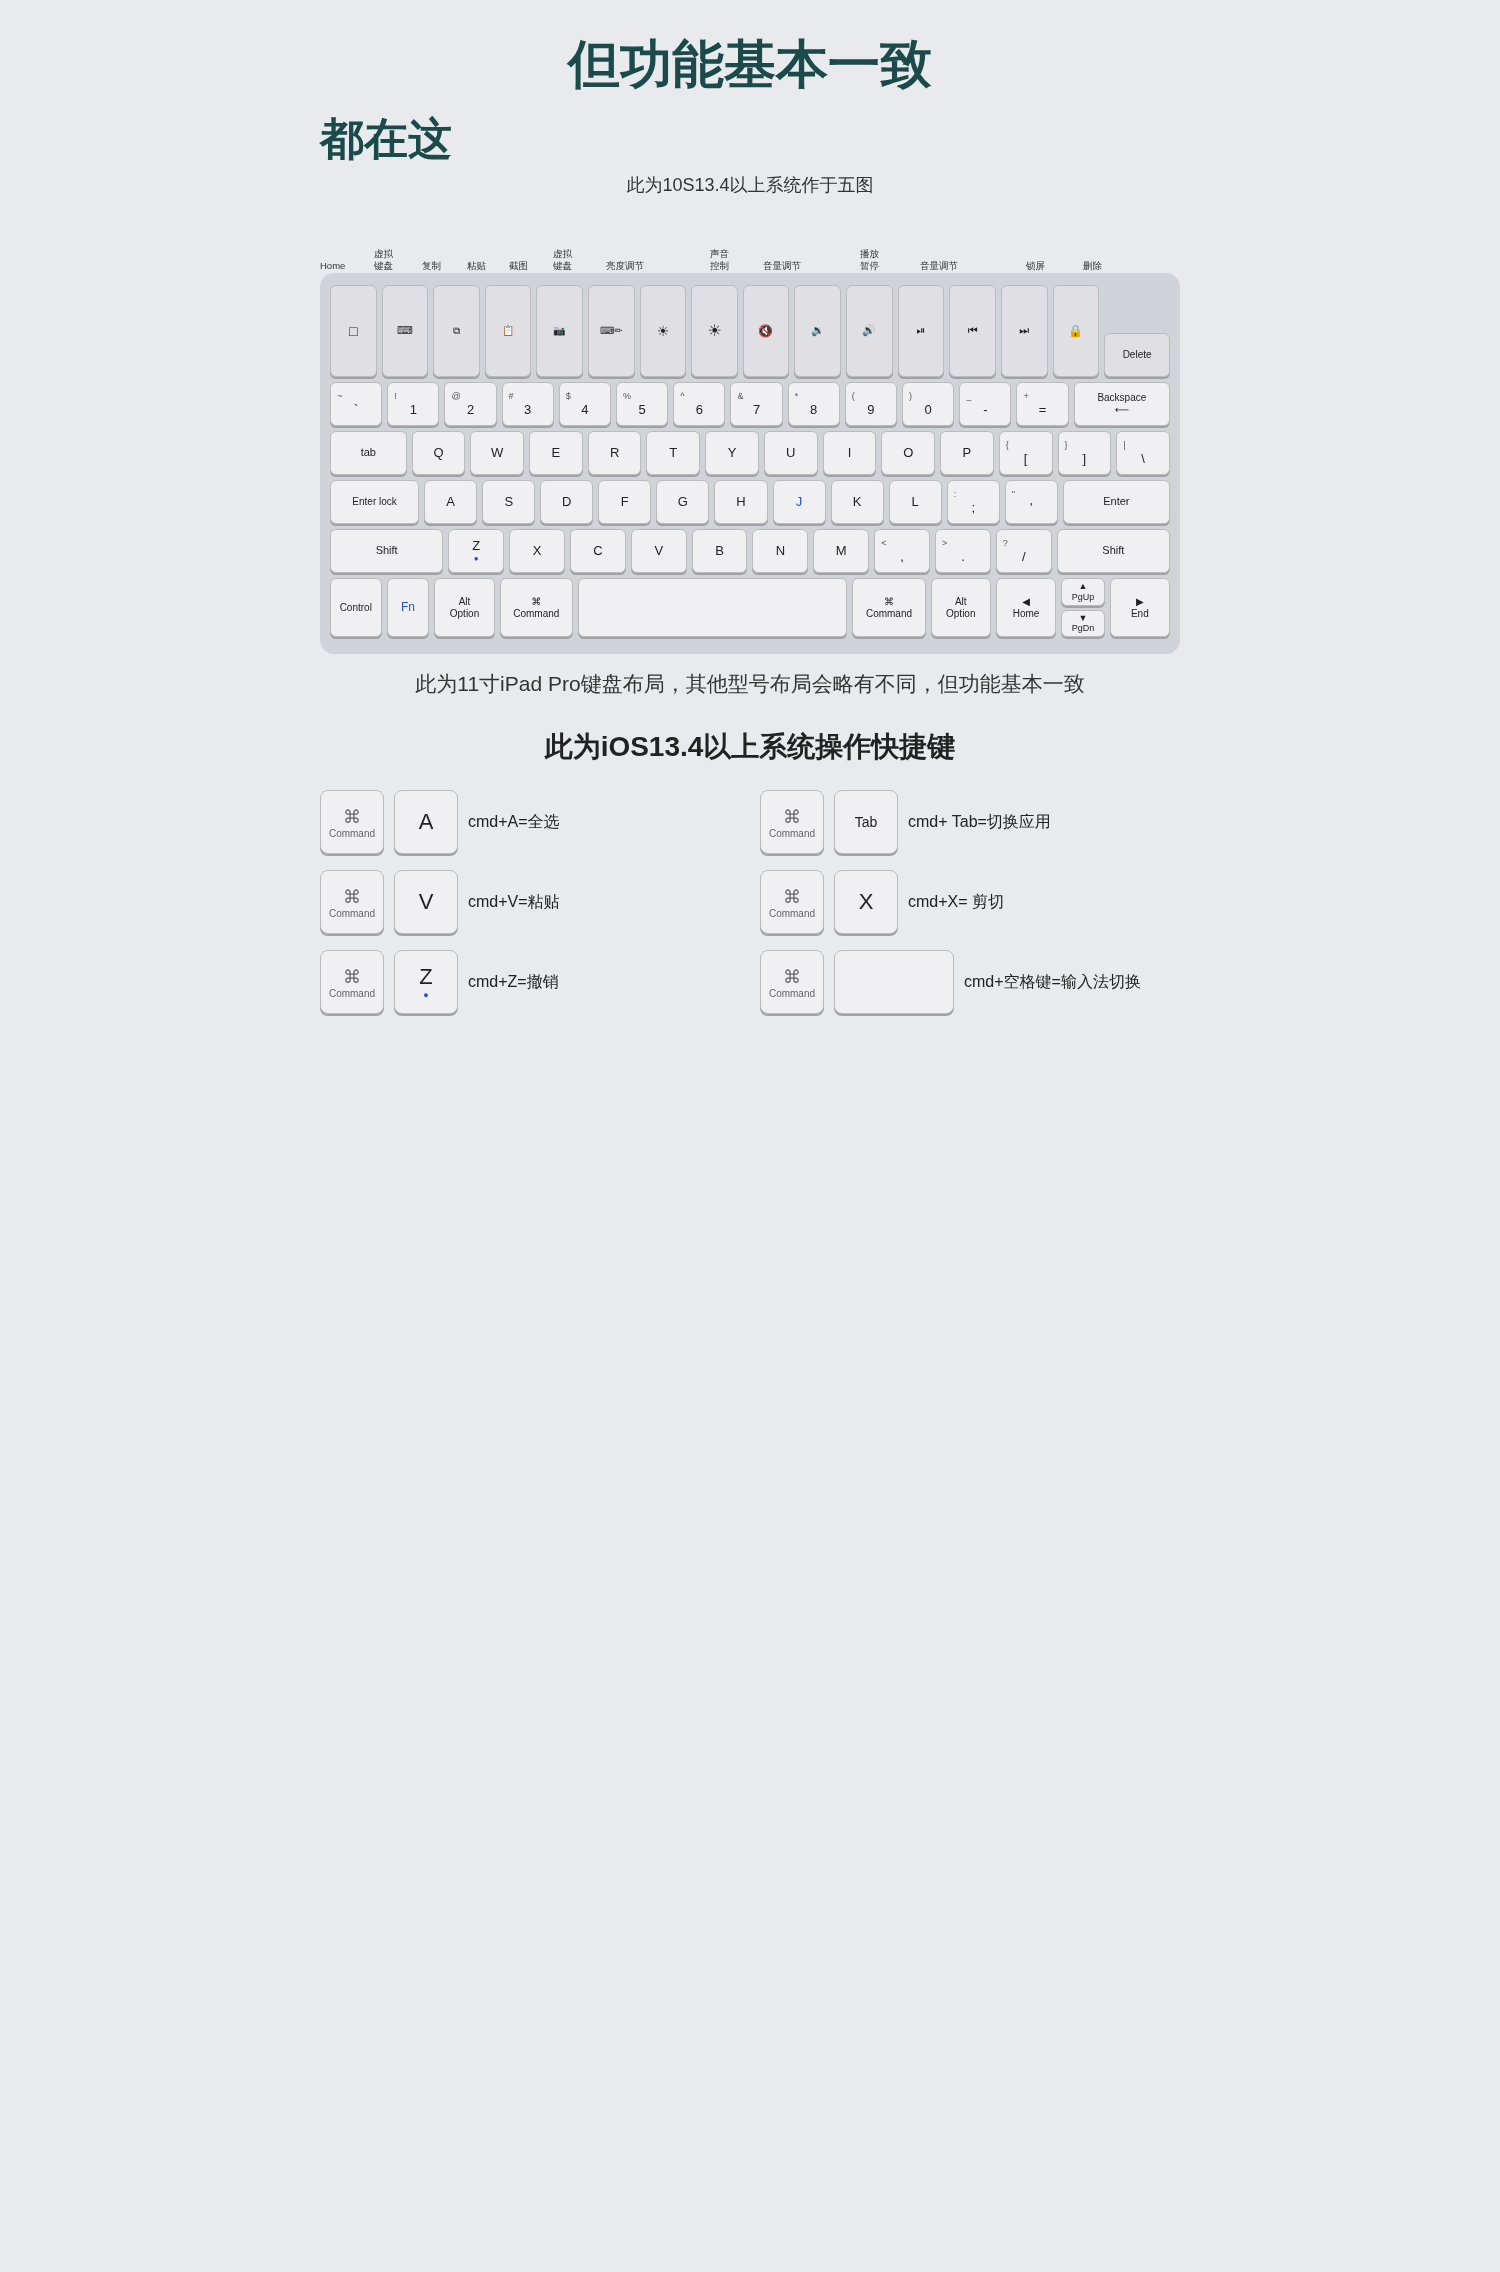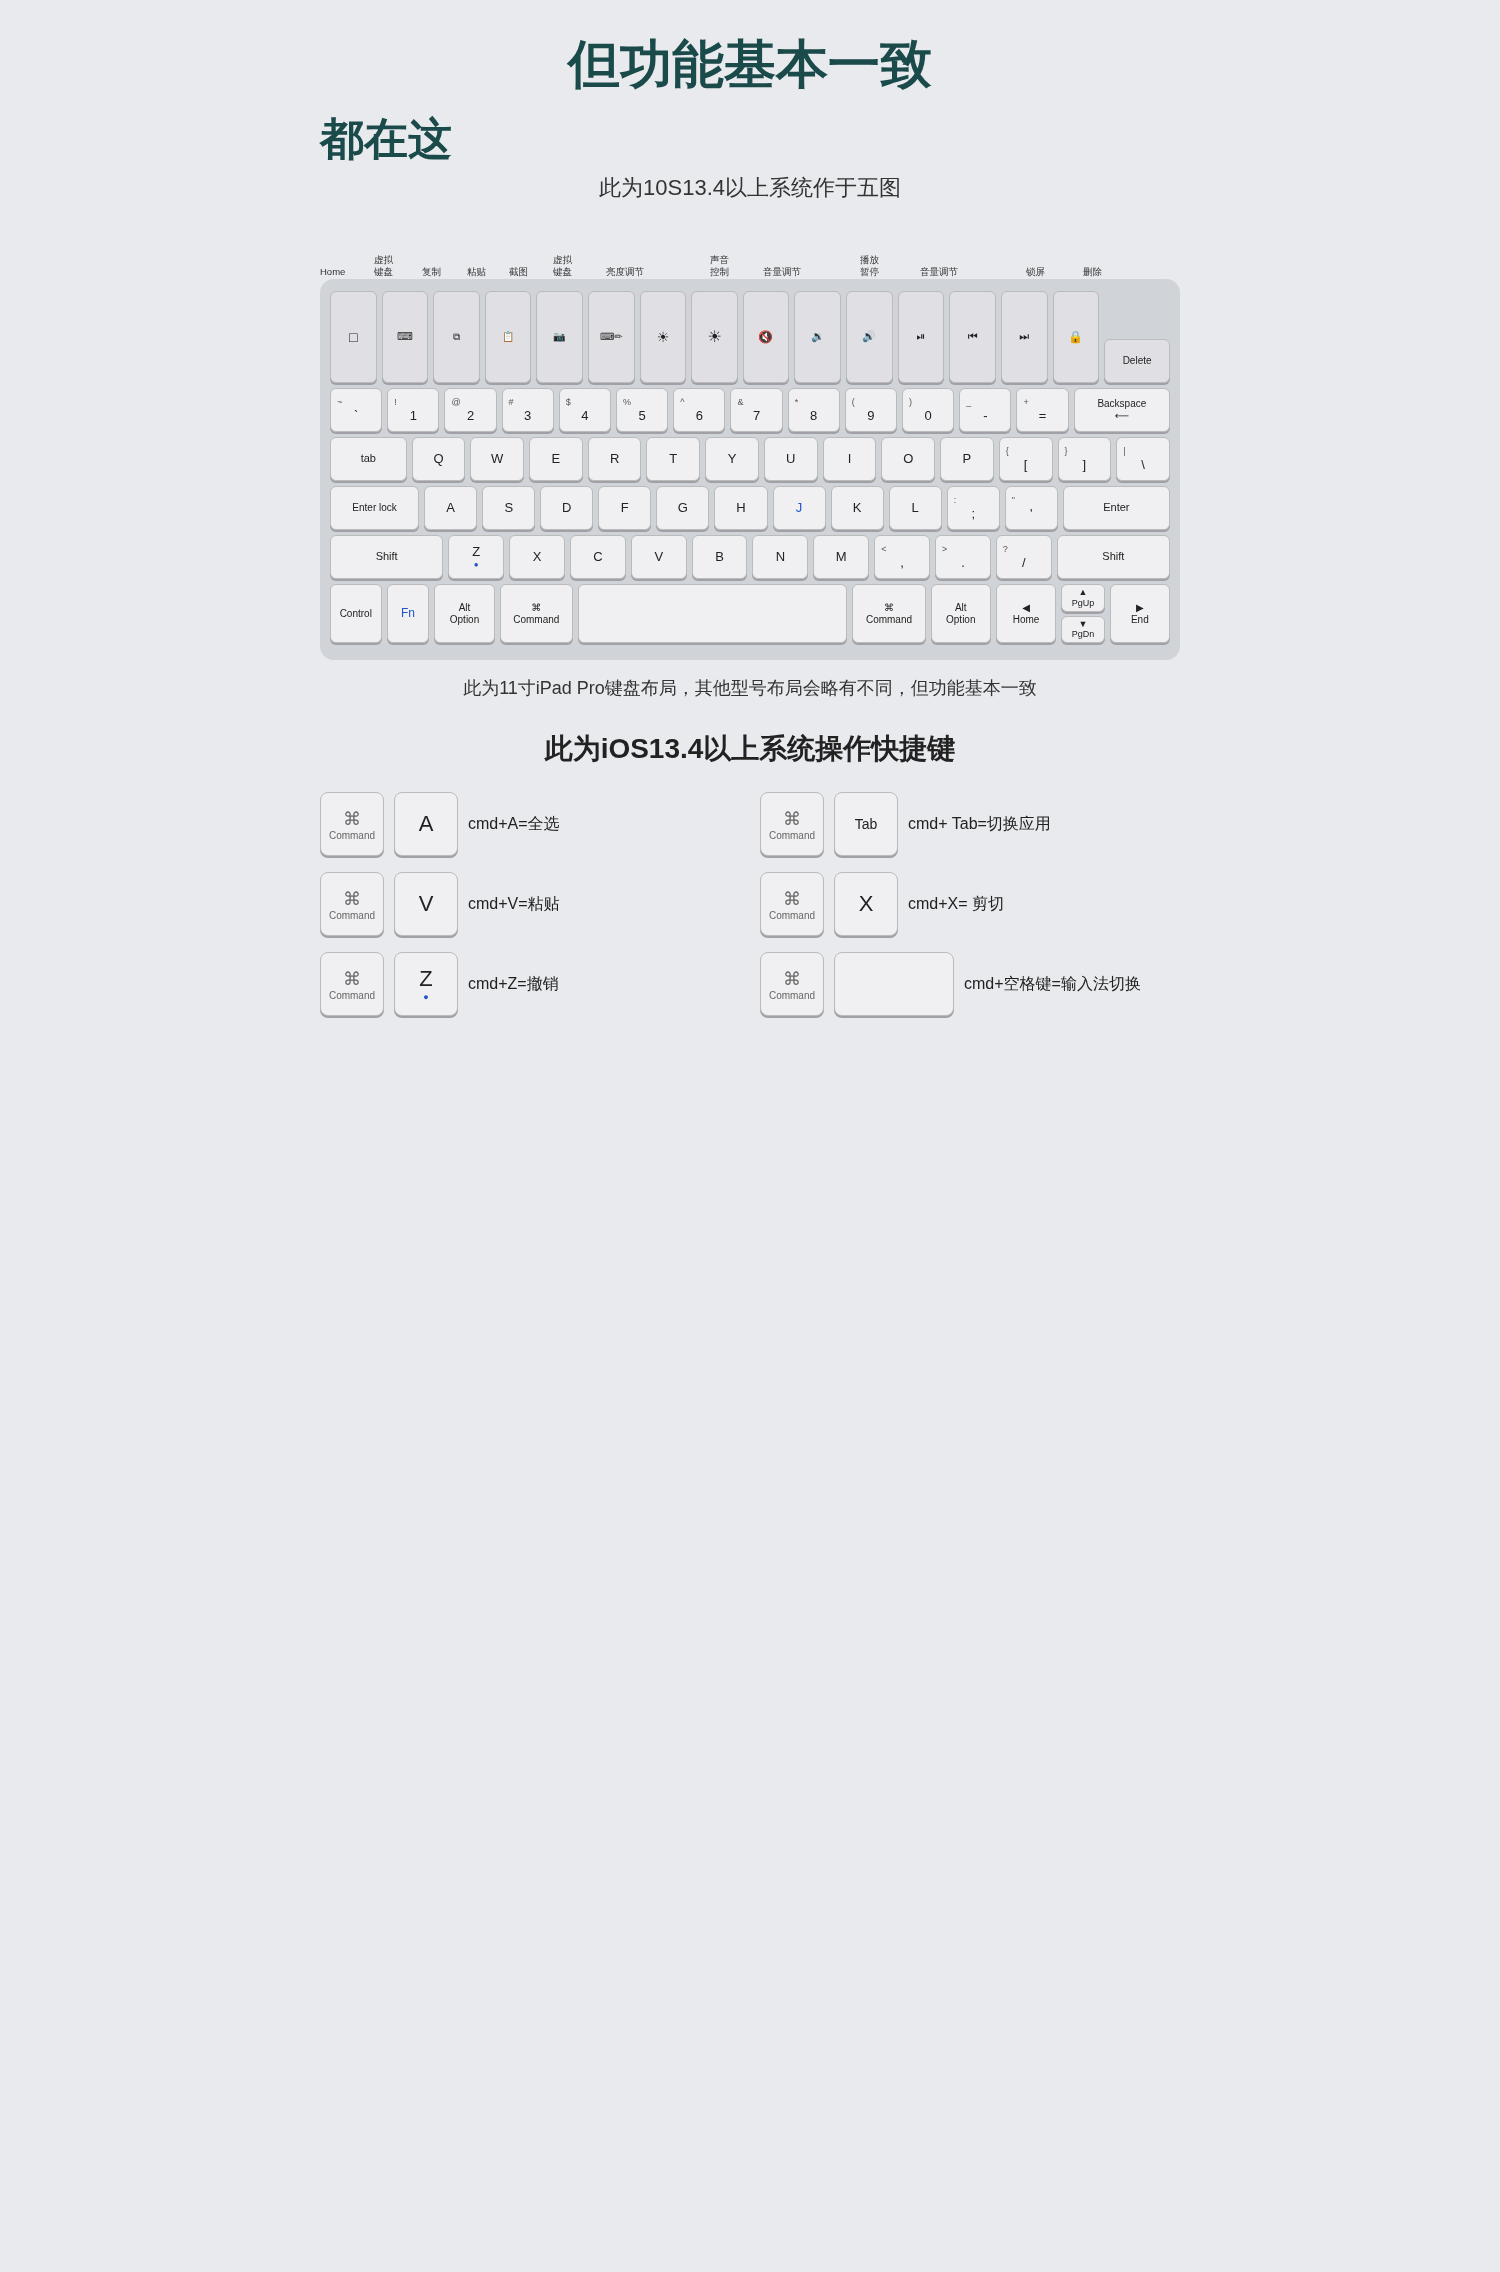--- a/index.html
+++ b/index.html
@@ -19,21 +19,21 @@
     }
     .title-sub {
       text-align: left;
       font-size: 44px;
       font-weight: 900;
       color: #1a4a4a;
       margin-bottom: 4px;
     }
     .title-desc {
       text-align: center;
-      font-size: 22px;
+      font-size: 18px;
       color: #333;
       margin-bottom: 30px;
     }
     
     .keyboard-wrapper {
       background: #d0d3d8;
       border-radius: 14px;
       padding: 12px 10px 12px 10px;
       margin-bottom: 16px;
     }
@@ -84,21 +84,21 @@
     .key-shift-l { flex: 2.2; font-size: 11px; }
     .key-shift-r { flex: 2.2; font-size: 11px; }
     .key-space { flex: 6; }
     .key-fn { color: #2255cc; font-weight: normal; font-size: 12px; }
     .key-special { background: #e0e0e4; font-size: 10px; }
     .key .key-icon {
       font-size: 14px;
     }
     .note-text {
       text-align: center;
-      font-size: 18px;
+      font-size: 21px;
       color: #333;
       margin: 10px 0 30px 0;
     }
     
     .shortcuts-title {
       text-align: center;
       font-size: 28px;
       font-weight: 700;
       color: #222;
       margin-bottom: 24px;

